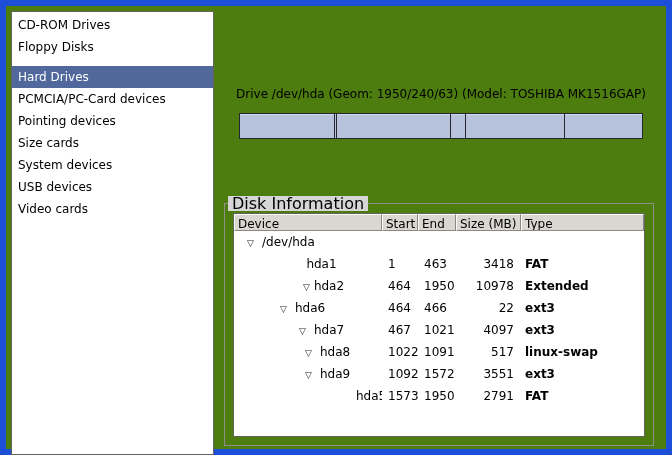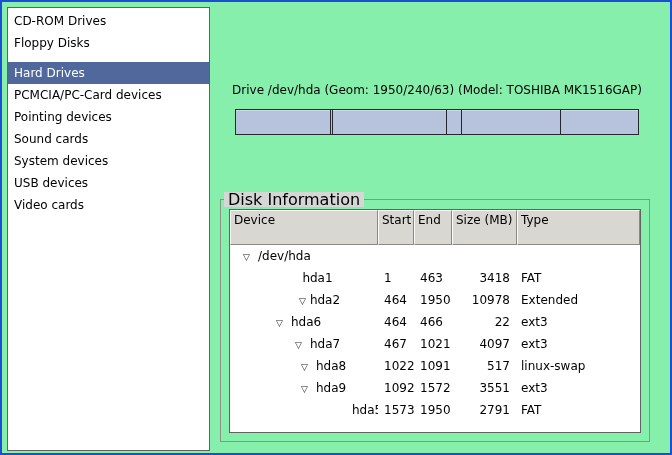--- a/index.html
+++ b/index.html
@@ -1,21 +1,21 @@
 <!DOCTYPE html>
 <html><head>
 <meta charset="utf-8">
 <style>
   * { margin:0; padding:0; box-sizing:border-box; }
   html,body { width:672px; height:455px; }
   body {
     font-family:"DejaVu Sans","Liberation Sans",sans-serif;
     background:#d6d6d6; position:relative; overflow:hidden; color:#000;
   }
-  .screen { position:absolute; inset:0; border:2px solid #1d4ed8; background:#86efac; }
+  .screen { position:absolute; inset:0; border:6px solid #1d4ed8; background:#4d7c0f; }
 
   
   .sidebar {
     position:absolute; left:5px; top:5px; width:203px; height:444px;
     background:#ffffff; border:1px solid #63635d; padding-top:2px; overflow:hidden;
   }
   .sidebar-item {
     height:22px; line-height:22px; padding-left:6px; font-size:12px;
     white-space:nowrap; cursor:default;
   }
@@ -46,39 +46,39 @@
   }
   .frame-label {
     position:absolute; left:3px; top:-8px; background:#d6d6d6;
     padding:0 4px; font-size:16px; line-height:15px; white-space:nowrap;
   }
   .table-wrap {
     position:absolute; left:8px; top:9px; right:8px; bottom:8px;
     background:#ffffff; border:1px solid #63635d; overflow:hidden;
   }
 
-  .thead { display:flex; height:35px; }
+  .thead { display:flex; height:17px; }
   .th {
     background:#d9d7d1; font-size:12px; line-height:19px; padding-left:3px;
     border-top:1px solid #fbfbfa; border-left:1px solid #fbfbfa;
     border-right:1px solid #8a8880; border-bottom:1px solid #8a8880;
     white-space:nowrap; overflow:hidden; cursor:default;
   }
 
   .c-device { flex:0 0 148px; width:148px; }
   .c-start  { flex:0 0 36px;  width:36px; }
   .c-end    { flex:0 0 38px;  width:38px; }
   .c-size   { flex:0 0 65px;  width:65px; }
   .c-type   { flex:1 1 auto; min-width:0; }
 
   .tr { display:flex; height:22px; line-height:22px; font-size:12px; }
   .td { white-space:nowrap; overflow:hidden; }
   .td.c-start, .td.c-end { padding-left:6px; }
   .td.c-size { text-align:right; padding-right:7px; }
-  .td.c-type { padding-left:4px; }
+  .td.c-type { padding-left:4px;font-weight:bold; }
 
   .indent-0 { padding-left:13px; }
   .indent-1 { padding-left:27px;text-align:center; }
   .indent-2 { padding-left:46px; }
   .indent-3 { padding-left:65px; }
   .indent-4 { padding-left:71px; }
   .indent-5 { padding-left:71px; }
   .indent-6 { padding-left:122px; }
   .expander { display:inline-block; width:15px; font-size:9px; color:#1a1a1a; }
 </style>
@@ -86,21 +86,21 @@
 <body>
 
 <div class="screen">
 
   <div class="sidebar">
     <div class="sidebar-item">CD-ROM Drives</div>
     <div class="sidebar-item">Floppy Disks</div>
     <div class="sidebar-item selected">Hard Drives</div>
     <div class="sidebar-item">PCMCIA/PC-Card devices</div>
     <div class="sidebar-item">Pointing devices</div>
-    <div class="sidebar-item">Sound cards</div>
+    <div class="sidebar-item">Size cards</div>
     <div class="sidebar-item">System devices</div>
     <div class="sidebar-item">USB devices</div>
     <div class="sidebar-item">Video cards</div>
   </div>
 
   <div class="drive-title">Drive /dev/hda (Geom: 1950/240/63) (Model: TOSHIBA MK1516GAP)</div>
 
   <div class="disk-bar">
     <div class="seg" style="flex-grow: 463;"></div>
     <div class="seg" style="flex-grow: 3;"></div>

